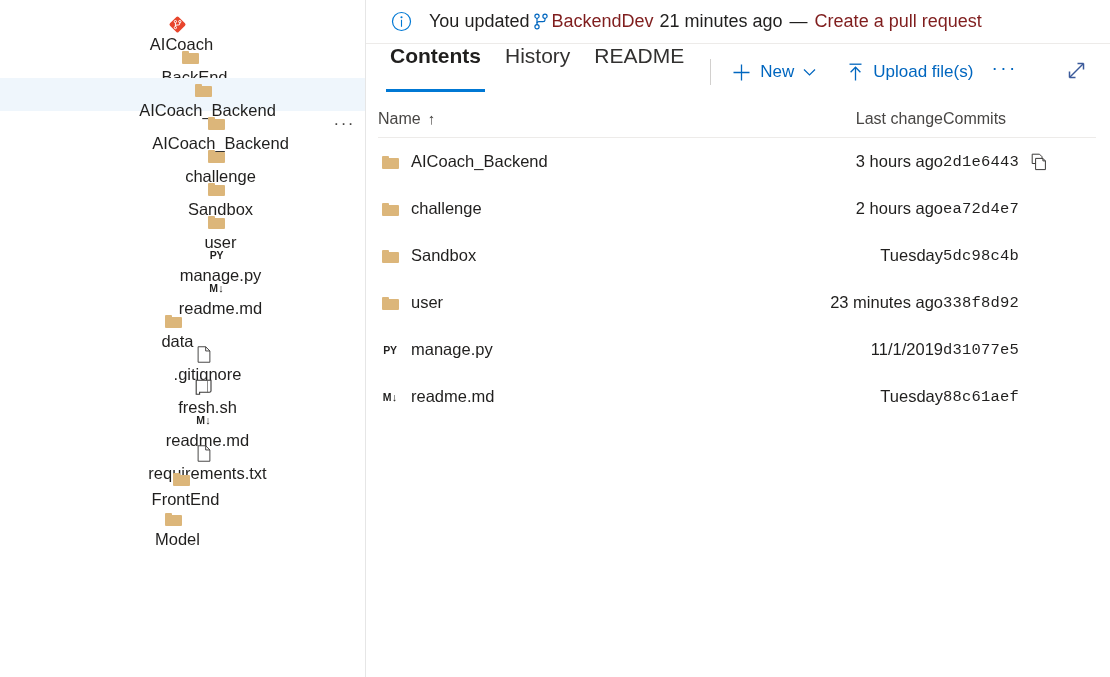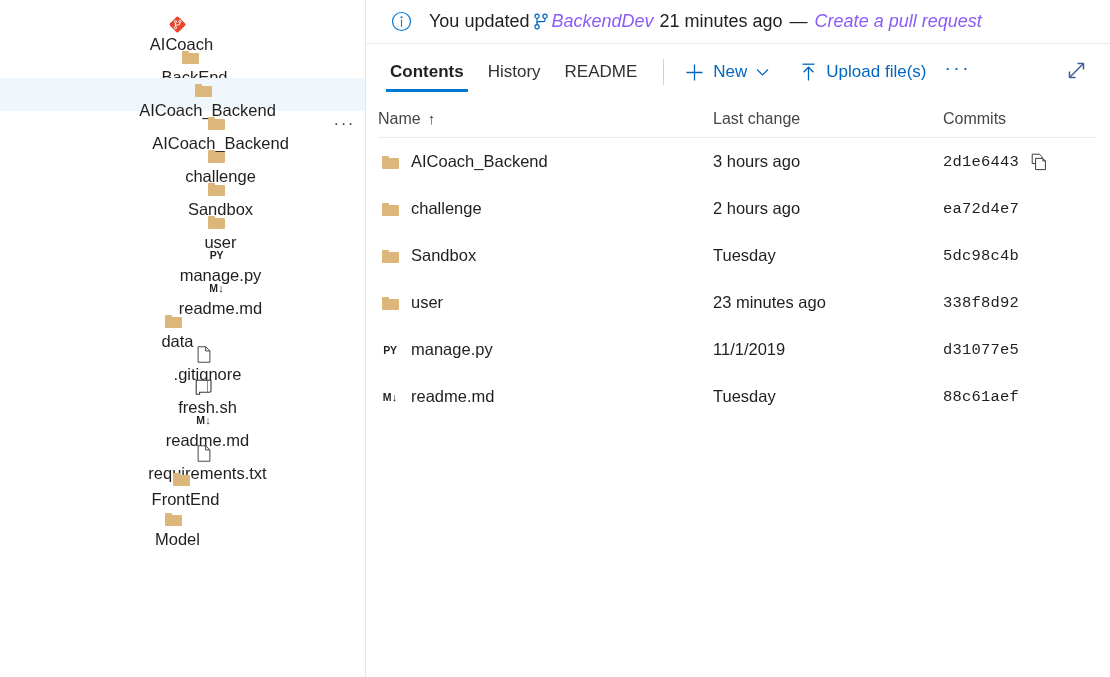--- a/index.html
+++ b/index.html
@@ -81,36 +81,36 @@
     height: 44px;
     border-bottom: 1px solid #edebe9;
     display: flex; align-items: center;
     padding-left: 25px;
     font-size: 18px;
     color: #201f1e;
     white-space: nowrap;
   }
   #banner .info-icon { margin-right: 17px; display: flex; align-items: center; }
   #banner .branch-icon { margin: 0 3px 0 5px; display: inline-flex; align-items: center; vertical-align: -2px; }
-  .lnk { color: #8b5cf6; cursor: pointer; font-style: italic; }
+  .lnk { color: #7f1d1d; cursor: pointer; }
   .dash { margin: 0 7px; color: #201f1e; }
 
   
   #toolbar {
     height: 56px;
     display: flex; align-items: center;
     padding-left: 12px;
     position: relative;
   }
   .tab {
-    font-size: 17px;
+    font-size: 21px;
     color: #323130;
     padding: 0 12px;
     height: 56px;
-    display: flex; align-items: center;
+    display: flex; 
     position: relative;
     cursor: pointer;
   }
   .tab.active { font-weight: bold; color: #201f1e; }
   .tab.active:after {
     content: ""; position: absolute;
     left: 8px; right: 8px; bottom: 8px;
     height: 3px; background: #0078d4;
   }
   .tbar-sep {
@@ -132,21 +132,21 @@
   .tbtn-dots {
     color: #0066bf; font-size: 19px; letter-spacing: 2.5px;
     padding: 0 10px; cursor: pointer; line-height: 0.5; padding-bottom: 8px;
   }
   #expand-btn {
     position: absolute; right: 20px; top: 13px;
     cursor: pointer; display: flex; align-items: center;
   }
 
   
-  #filetable { padding: 0 0 0 12px; margin-right: 14px; }
+  #filetable { padding: 0 0 0 12px; margin-right: 14px; text-align: right; }
   .trow { display: flex; align-items: center; }
   .thead {
     height: 38px;
     font-size: 16px;
     color: #484644;
     border-bottom: 1px solid #edebe9;
   }
   .thead .c-name { cursor: pointer; }
   .tbody-row {
     height: 47px;

